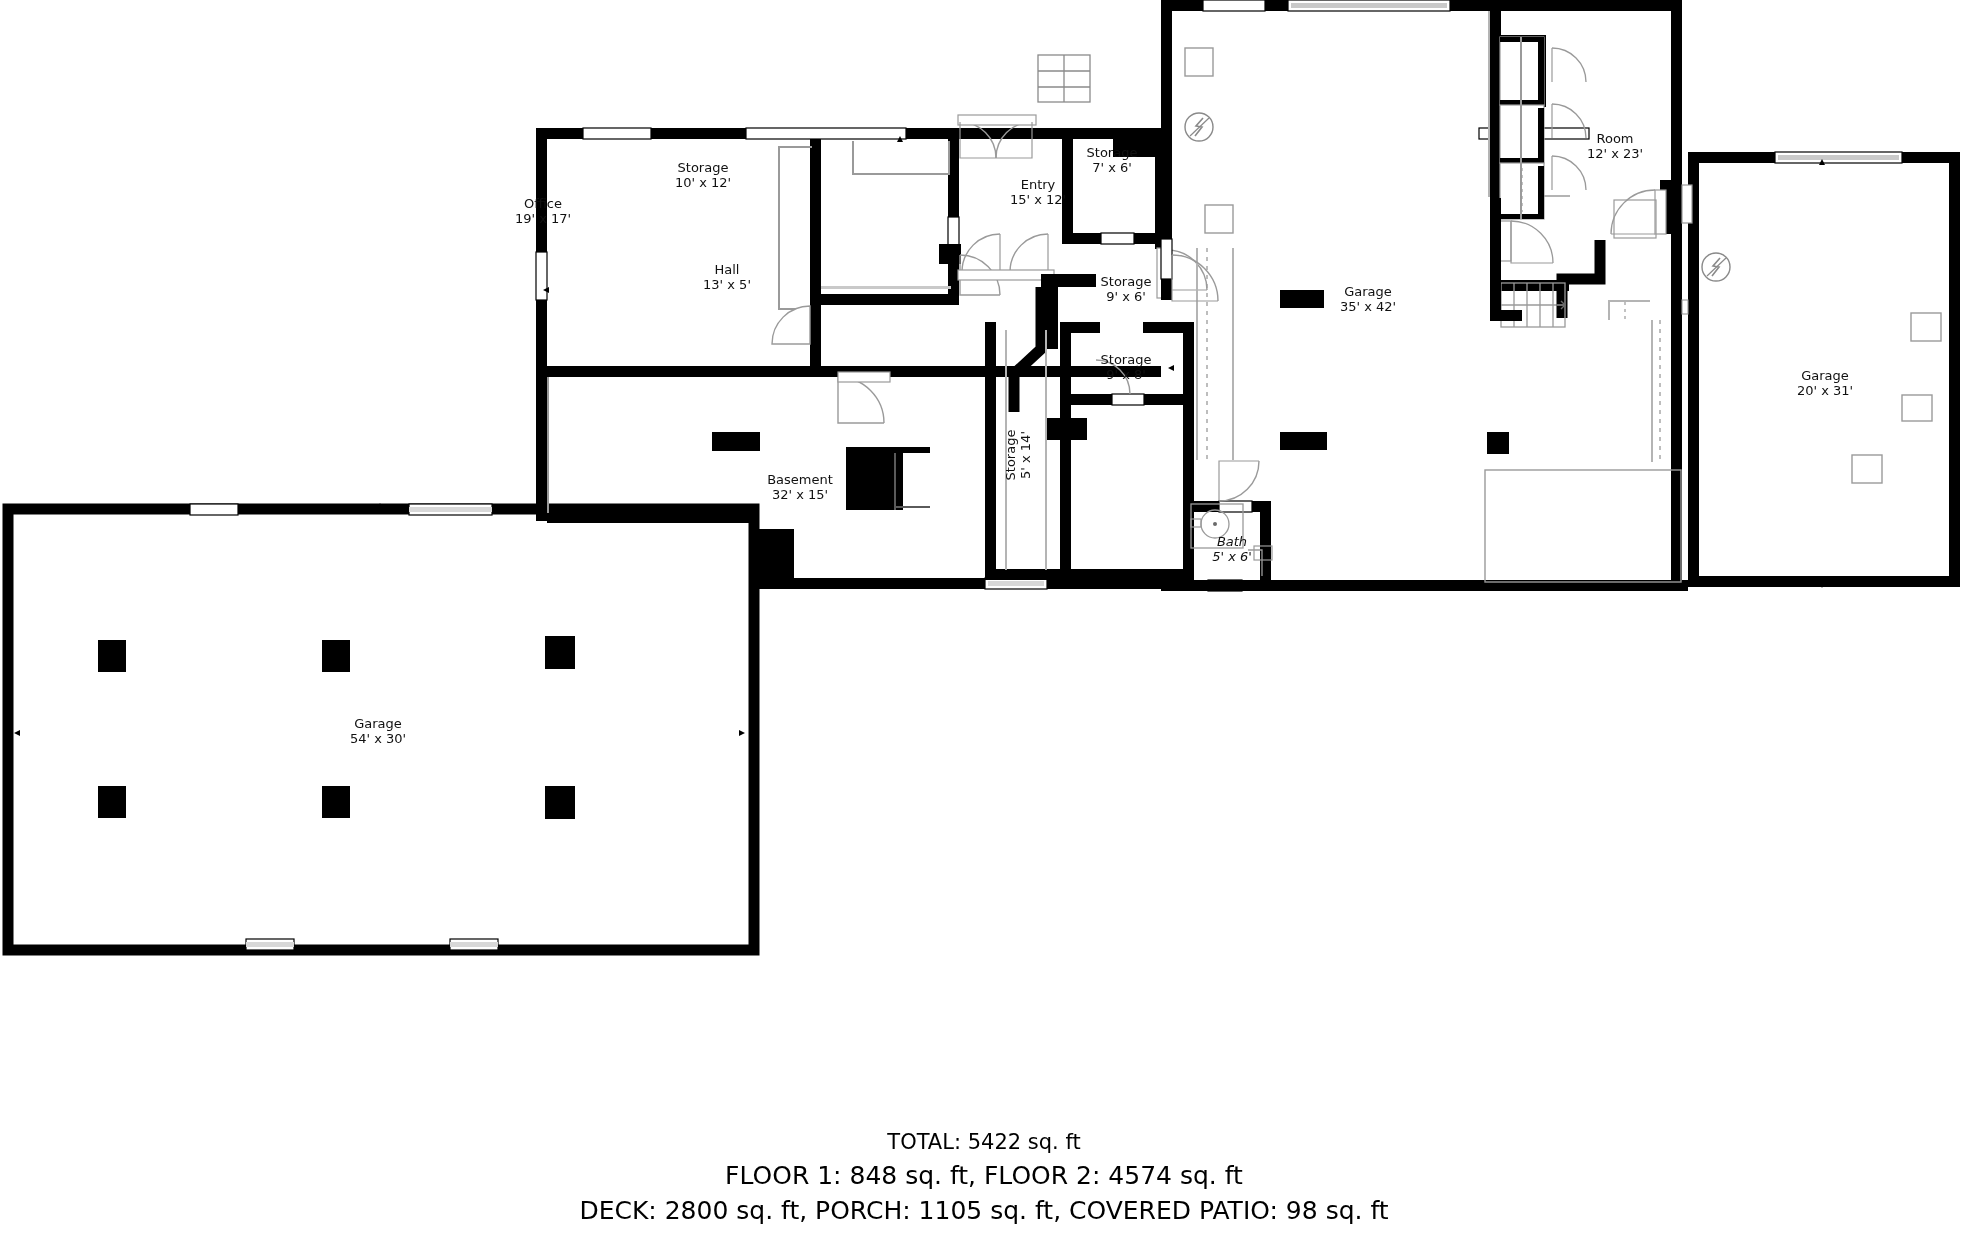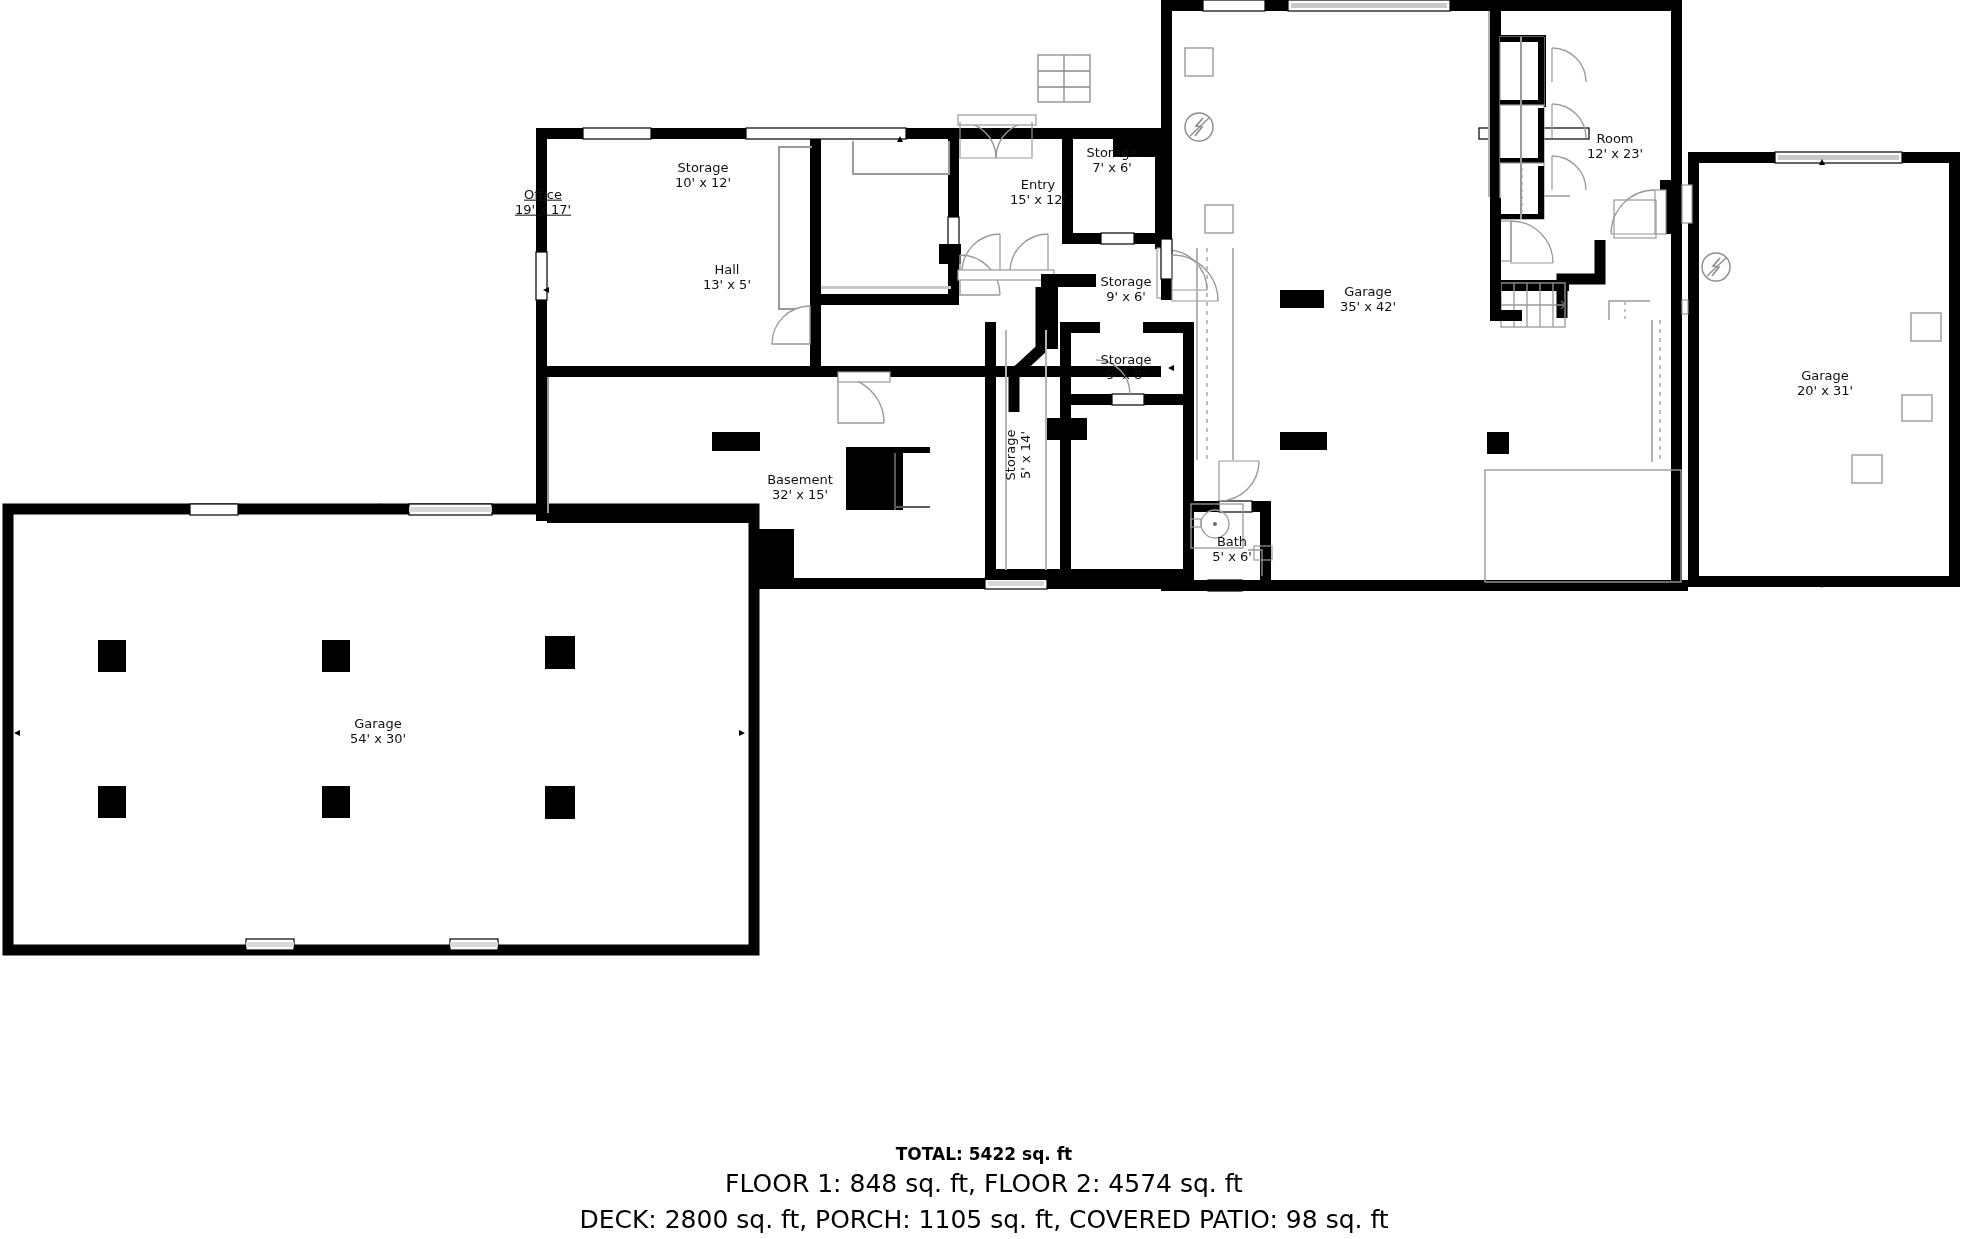--- a/index.html
+++ b/index.html
@@ -58,25 +58,24 @@
     position: absolute;
     left: 0;
     top: 1128px;
     width: 1968px;
     text-align: center;
     font-family: "DejaVu Sans", sans-serif;
     color: #000000;
   }
   #summary .sum-total {
     display: block;
-    font-size: 17px;
-    font-weight: bold;
+    font-size: 21px;
+    font-weight: normal;
     line-height: 1.42;
     letter-spacing: 0px;
-    margin-top: 14px;
   }
   #summary .sum-line {
     display: block;
     font-size: 25px;
     line-height: 1.42;
   }
 </style>
 </head>
 <body>
 
@@ -414,21 +413,21 @@
       <path d="M 543 290 l 6 -3 l 0 6 z"></path>
       <path d="M 1045 580 l -3 -6 l 6 0 z"></path>
       <path d="M 1390 588 l -3 -6 l 6 0 z"></path>
       <path d="M 1168 368 l 6 -3 l 0 6 z"></path>
       <path d="M 1676 160 l -3 6 l 6 0 z"></path>
     </g>
 
   </svg>
 
   <div id="label-layer">
-      <div class="room-label" style="left: 543px; top: 202px; text-decoration: underline;">
+      <div class="room-label" style="left: 543px; top: 211px;">
         <span class="rl-name">Office</span>
         <span class="rl-dim">19' x 17'</span>
       </div>
       <div class="room-label" style="left: 703px; top: 175px;">
         <span class="rl-name">Storage</span>
         <span class="rl-dim">10' x 12'</span>
       </div>
       <div class="room-label" style="left: 727px; top: 277px;">
         <span class="rl-name">Hall</span>
         <span class="rl-dim">13' x 5'</span>
@@ -446,21 +445,21 @@
         <span class="rl-dim">9' x 6'</span>
       </div>
       <div class="room-label" style="left: 1126px; top: 367px;">
         <span class="rl-name">Storage</span>
         <span class="rl-dim">9' x 8'</span>
       </div>
       <div class="room-label vertical" style="left: 1018px; top: 455px;">
         <span class="rl-name">Storage</span>
         <span class="rl-dim">5' x 14'</span>
       </div>
-      <div class="room-label" style="left: 1232px; top: 549px;">
+      <div class="room-label" style="left: 1232px; top: 549px; font-style: italic;">
         <span class="rl-name">Bath</span>
         <span class="rl-dim">5' x 6'</span>
       </div>
       <div class="room-label" style="left: 800px; top: 487px;">
         <span class="rl-name">Basement</span>
         <span class="rl-dim">32' x 15'</span>
       </div>
       <div class="room-label" style="left: 1368px; top: 299px;">
         <span class="rl-name">Garage</span>
         <span class="rl-dim">35' x 42'</span>

